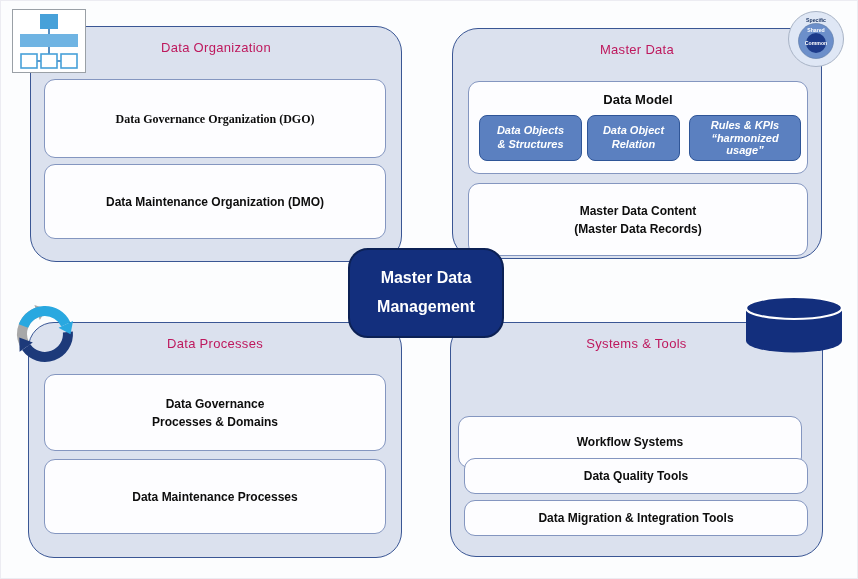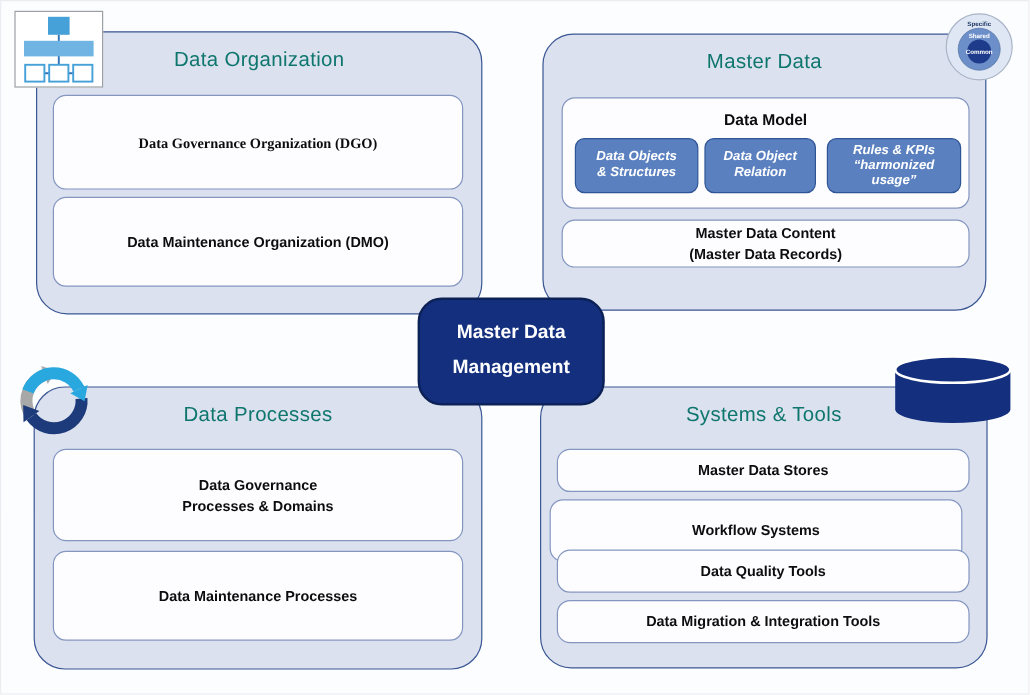--- a/index.html
+++ b/index.html
@@ -14,22 +14,22 @@
     position:absolute;
     background:#dbe1ee;
     border:1.4px solid #3a5694;
     border-radius:26px;
     box-sizing:border-box;
     z-index:1;
   }
   .panel-title {
     position:absolute; left:0; right:0; top:13px;
     text-align:center;
-    font-size:17px; letter-spacing:.3px;
-    color:#0f766e;
+    font-size:13px; letter-spacing:.3px;
+    color:#be185d;
   }
   .wbox {
     position:absolute;
     background:#fdfdff;
     border:1.2px solid #8496c0;
     border-radius:11px;
     box-sizing:border-box;
     display:flex; flex-direction:column;
     align-items:center; justify-content:center;
     text-align:center;
@@ -97,42 +97,39 @@
         <span>Data Object</span>
         <span>Relation</span>
       </div>
       <div class="btn" style="left:220px; top:33px; width:112px; height:46px; line-height:1.18;">
         <span>Rules &amp; KPIs</span>
         <span>“harmonized</span>
         <span>usage”</span>
       </div>
     </div>
 
-    <div class="wbox" style="left:15px; top:154px; width:340px; height:40px;">
+    <div class="wbox" style="left:15px; top:154px; width:340px; height:73px;">
       <span>Master Data Content</span>
       <span>(Master Data Records)</span>
     </div>
   </div>
 
   <div class="panel" style="left:28px; top:322px; width:374px; height:236px;">
     <div class="panel-title">Data Processes</div>
     <div class="wbox" style="left:15px; top:51px; width:342px; height:77px;">
       <span>Data Governance</span>
       <span>Processes &amp; Domains</span>
     </div>
     <div class="wbox" style="left:15px; top:136px; width:342px; height:75px;">
       <span>Data Maintenance Processes</span>
     </div>
   </div>
 
   <div class="panel" style="left:450px; top:322px; width:373px; height:235px;">
     <div class="panel-title">Systems &amp; Tools</div>
-    <div class="wbox" style="left:13px; top:51px; width:344px; height:36px;">
-      <span>Master Data Stores</span>
-    </div>
     <div class="wbox" style="left:7px; top:93px; width:344px; height:52px;">
       <span>Workflow Systems</span>
     </div>
     <div class="wbox" style="left:13px; top:177px; width:344px; height:36px;">
       <span>Data Migration &amp; Integration Tools</span>
     </div>
     <div class="wbox" style="left:13px; top:135px; width:344px; height:36px;">
       <span>Data Quality Tools</span>
     </div>
   </div>

